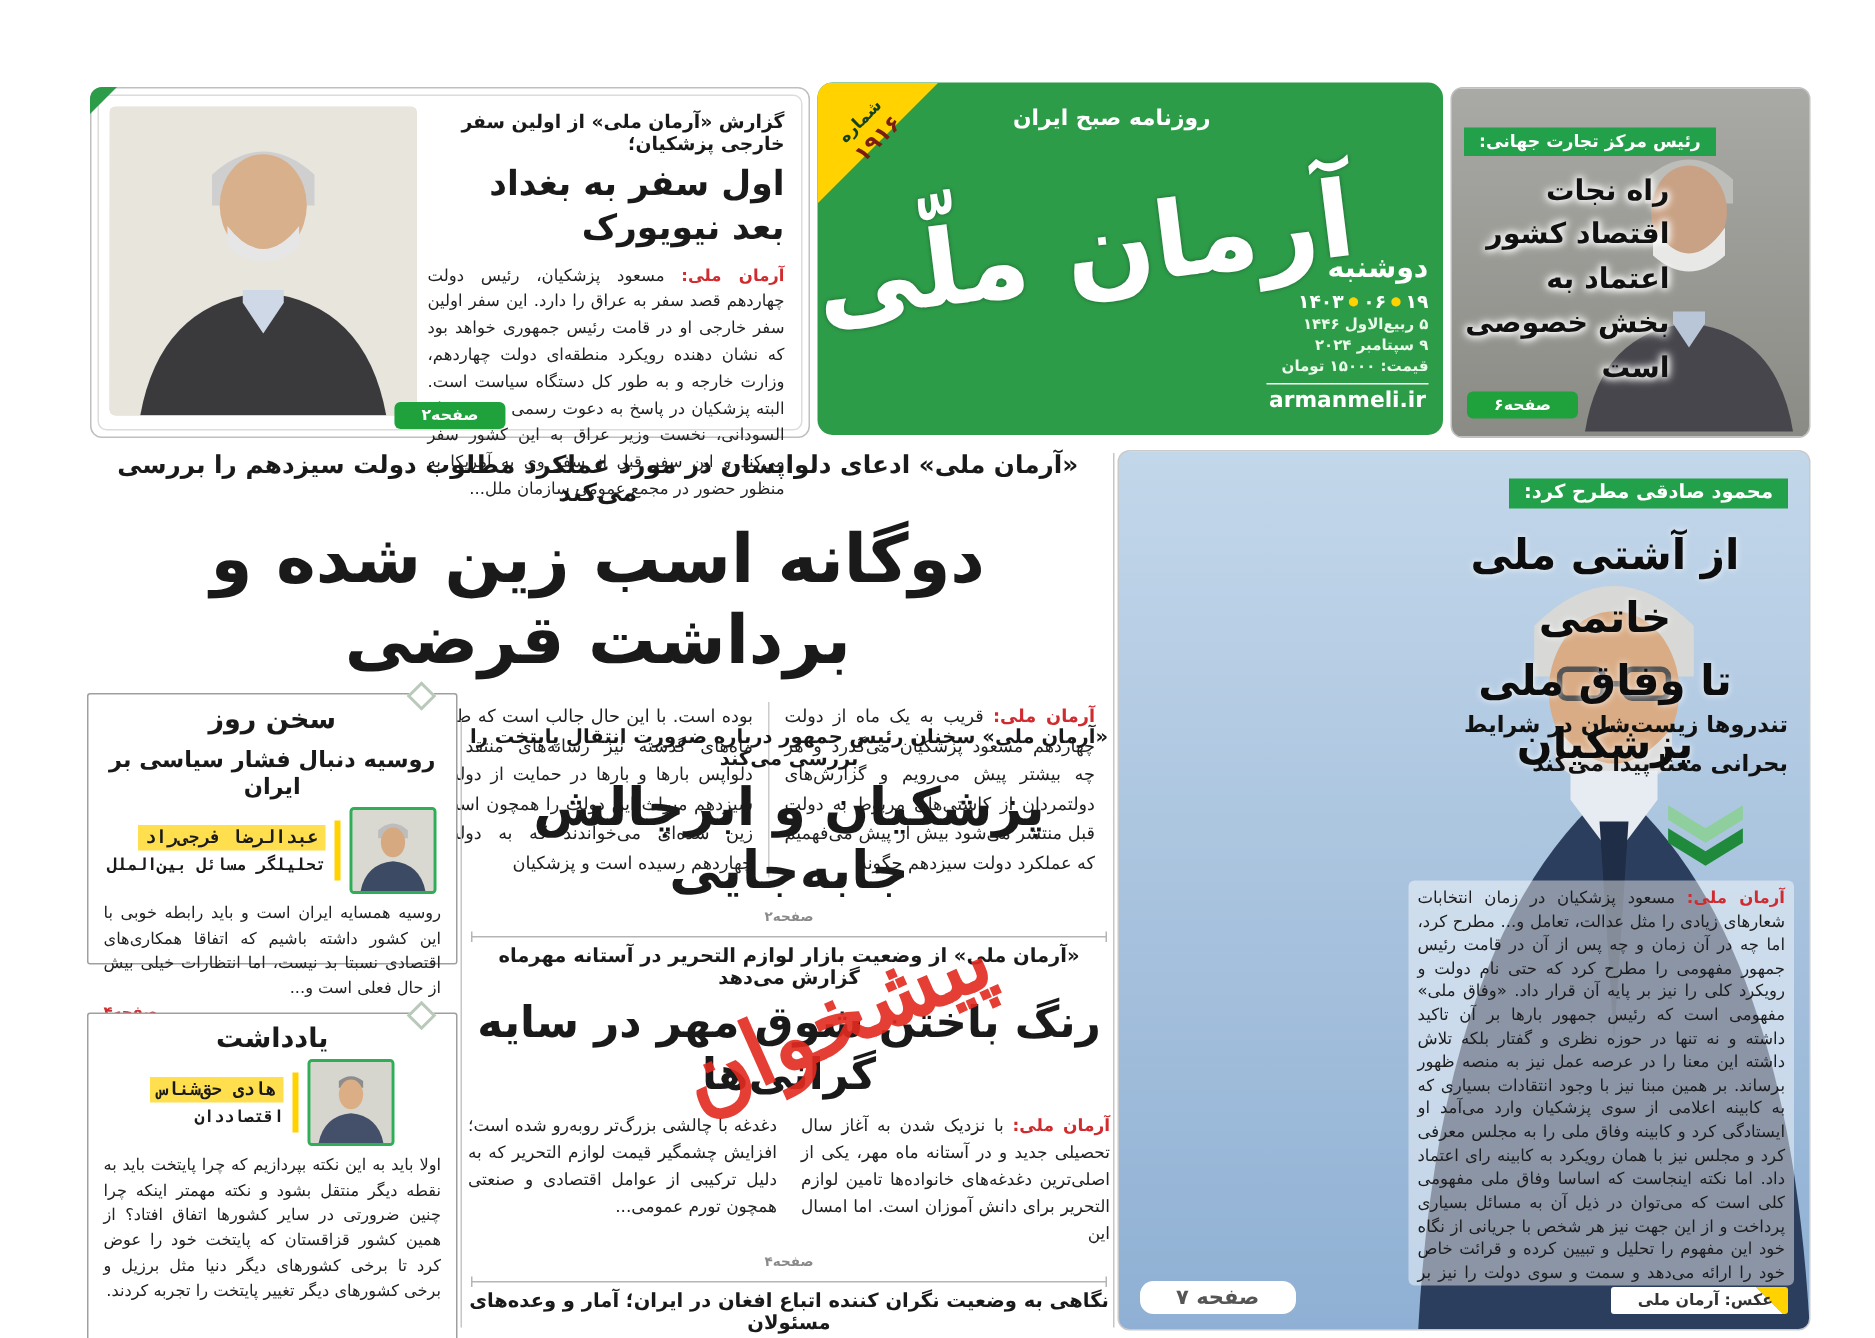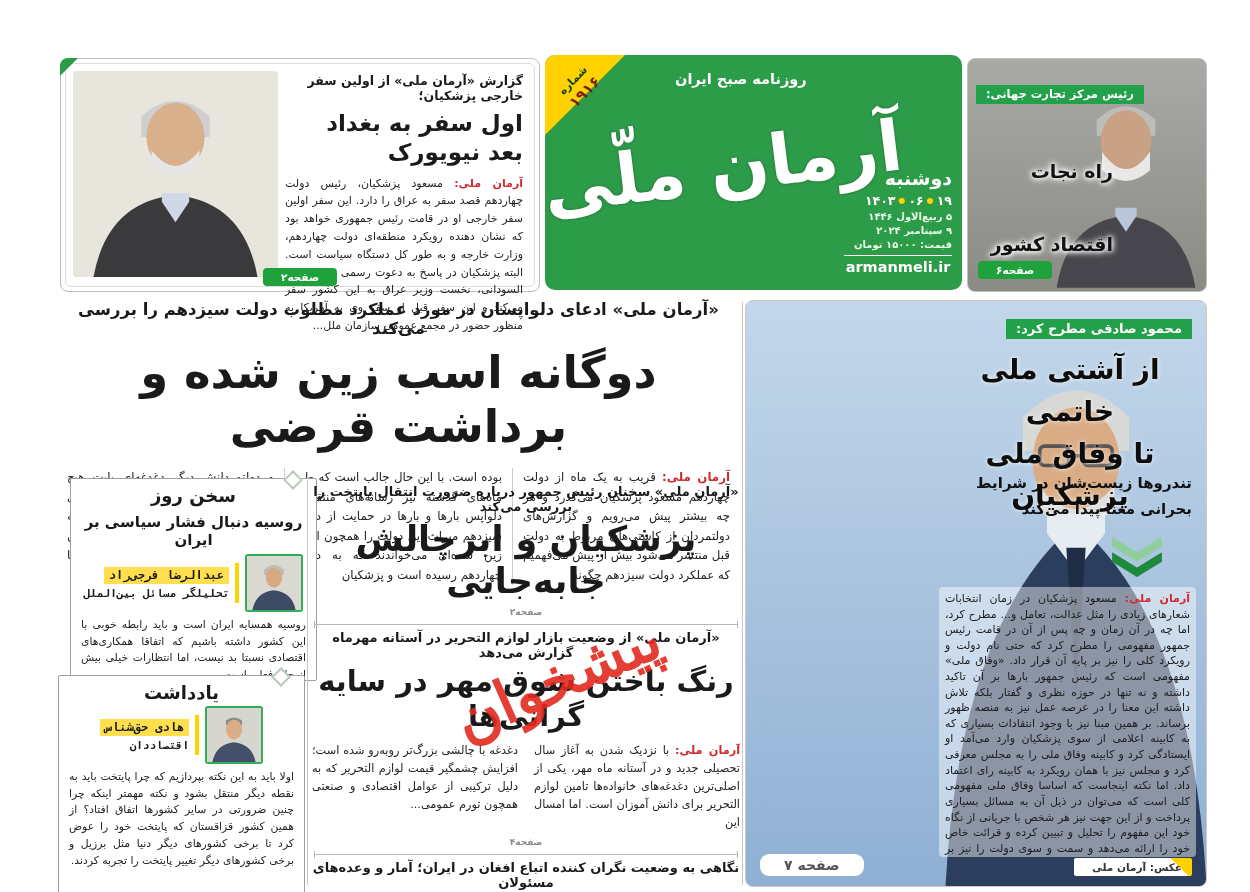--- a/index.html
+++ b/index.html
@@ -47,21 +47,21 @@
   .tl-pill{position:absolute;bottom:5px;left:50%;transform:translateX(-50%);}
 
   
   .toprt{position:absolute;left:967px;top:58px;width:238px;height:232px;border:1px solid #bfbfbf;
          border-radius:8px;overflow:hidden;background:linear-gradient(180deg,#a9a9a5,#8b8b86);}
   .band{background:#23a04a;color:#fff;font-weight:bold;padding:2px 10px 3px;display:inline-block;}
   .tr-band{position:absolute;top:26px;left:8px;font-size:11.5px;}
   .tr-headline{position:absolute;top:54px;left:8px;width:137px;text-align:right;font-size:19px;
                font-weight:900;line-height:1.55;color:#111;
                text-shadow:0 0 4px #fff,0 0 6px #fff,0 0 8px #fff;}
-  .tr-headline span{display:block;margin-top:44px;}
+  .tr-headline span{display:block;}
   .tr-pill{position:absolute;bottom:12px;left:10px;}
 
   
   .main-art{position:absolute;left:57px;top:300px;width:683px;}
   .main-kicker{font-size:16.5px;text-align:center;font-weight:900;}
   .main-headline{font-size:45px;font-weight:900;text-align:center;margin:8px 0 0;line-height:1.2;
                  letter-spacing:-1px;}
   .cols3{display:flex;margin-top:14px;}
   .cols3 .col{width:33.33%;padding:0 10px;font-size:11.8px;line-height:1.66;text-align:justify;color:#222;}
   .cols3 .col.c1,.cols3 .col.c2{border-left:1px solid #cccccc;}
@@ -83,21 +83,21 @@
              font-size:11px;line-height:1.42;text-align:justify;color:#1c1c1c;
              background:rgba(255,255,255,.45);border-radius:4px;padding:4px 6px;}
   .credit{position:absolute;bottom:10px;right:14px;font-size:10.5px;font-weight:bold;color:#333;
           background:linear-gradient(225deg,#ffd200 16%,#ffffff 16%);padding:3px 10px 3px 18px;border-radius:2px;}
   .white-pill{position:absolute;bottom:10px;left:14px;background:#ffffff;color:#555;font-size:14px;
               font-weight:bold;padding:3px 24px;border-radius:9px;}
 
   
   .side-box{position:absolute;left:58px;width:247px;background:#fff;border:1px solid #9f9f9f;
             border-radius:2px;padding:6px 10px;box-sizing:border-box;}
-  .sokhan{top:478px;height:203px;margin-left:12px;}
+  .sokhan{top:462px;height:181px;}
   .yaddasht{top:675px;height:258px;}
   .diamond{position:absolute;top:-6px;right:16px;width:10px;height:10px;background:#fff;
            border:2px solid #b9c9ba;transform:rotate(45deg);}
   .sec-title{font-size:18px;font-weight:900;text-align:center;}
   .side-hl{font-size:15px;font-weight:900;text-align:center;margin:7px 0 5px;}
   .author-row{display:flex;justify-content:center;align-items:center;gap:6px;margin:3px 0 5px;font-family:Liberation Mono, monospace;}
   .author-photo{width:54px;height:54px;border:2px solid #2fae57;border-radius:3px;overflow:hidden;
                 background:#dcdcd4;flex:0 0 auto;}
   .ybar{width:4px;height:40px;background:#ffd200;flex:0 0 auto;}
   .author-meta{display:flex;flex-direction:column;gap:3px;}

